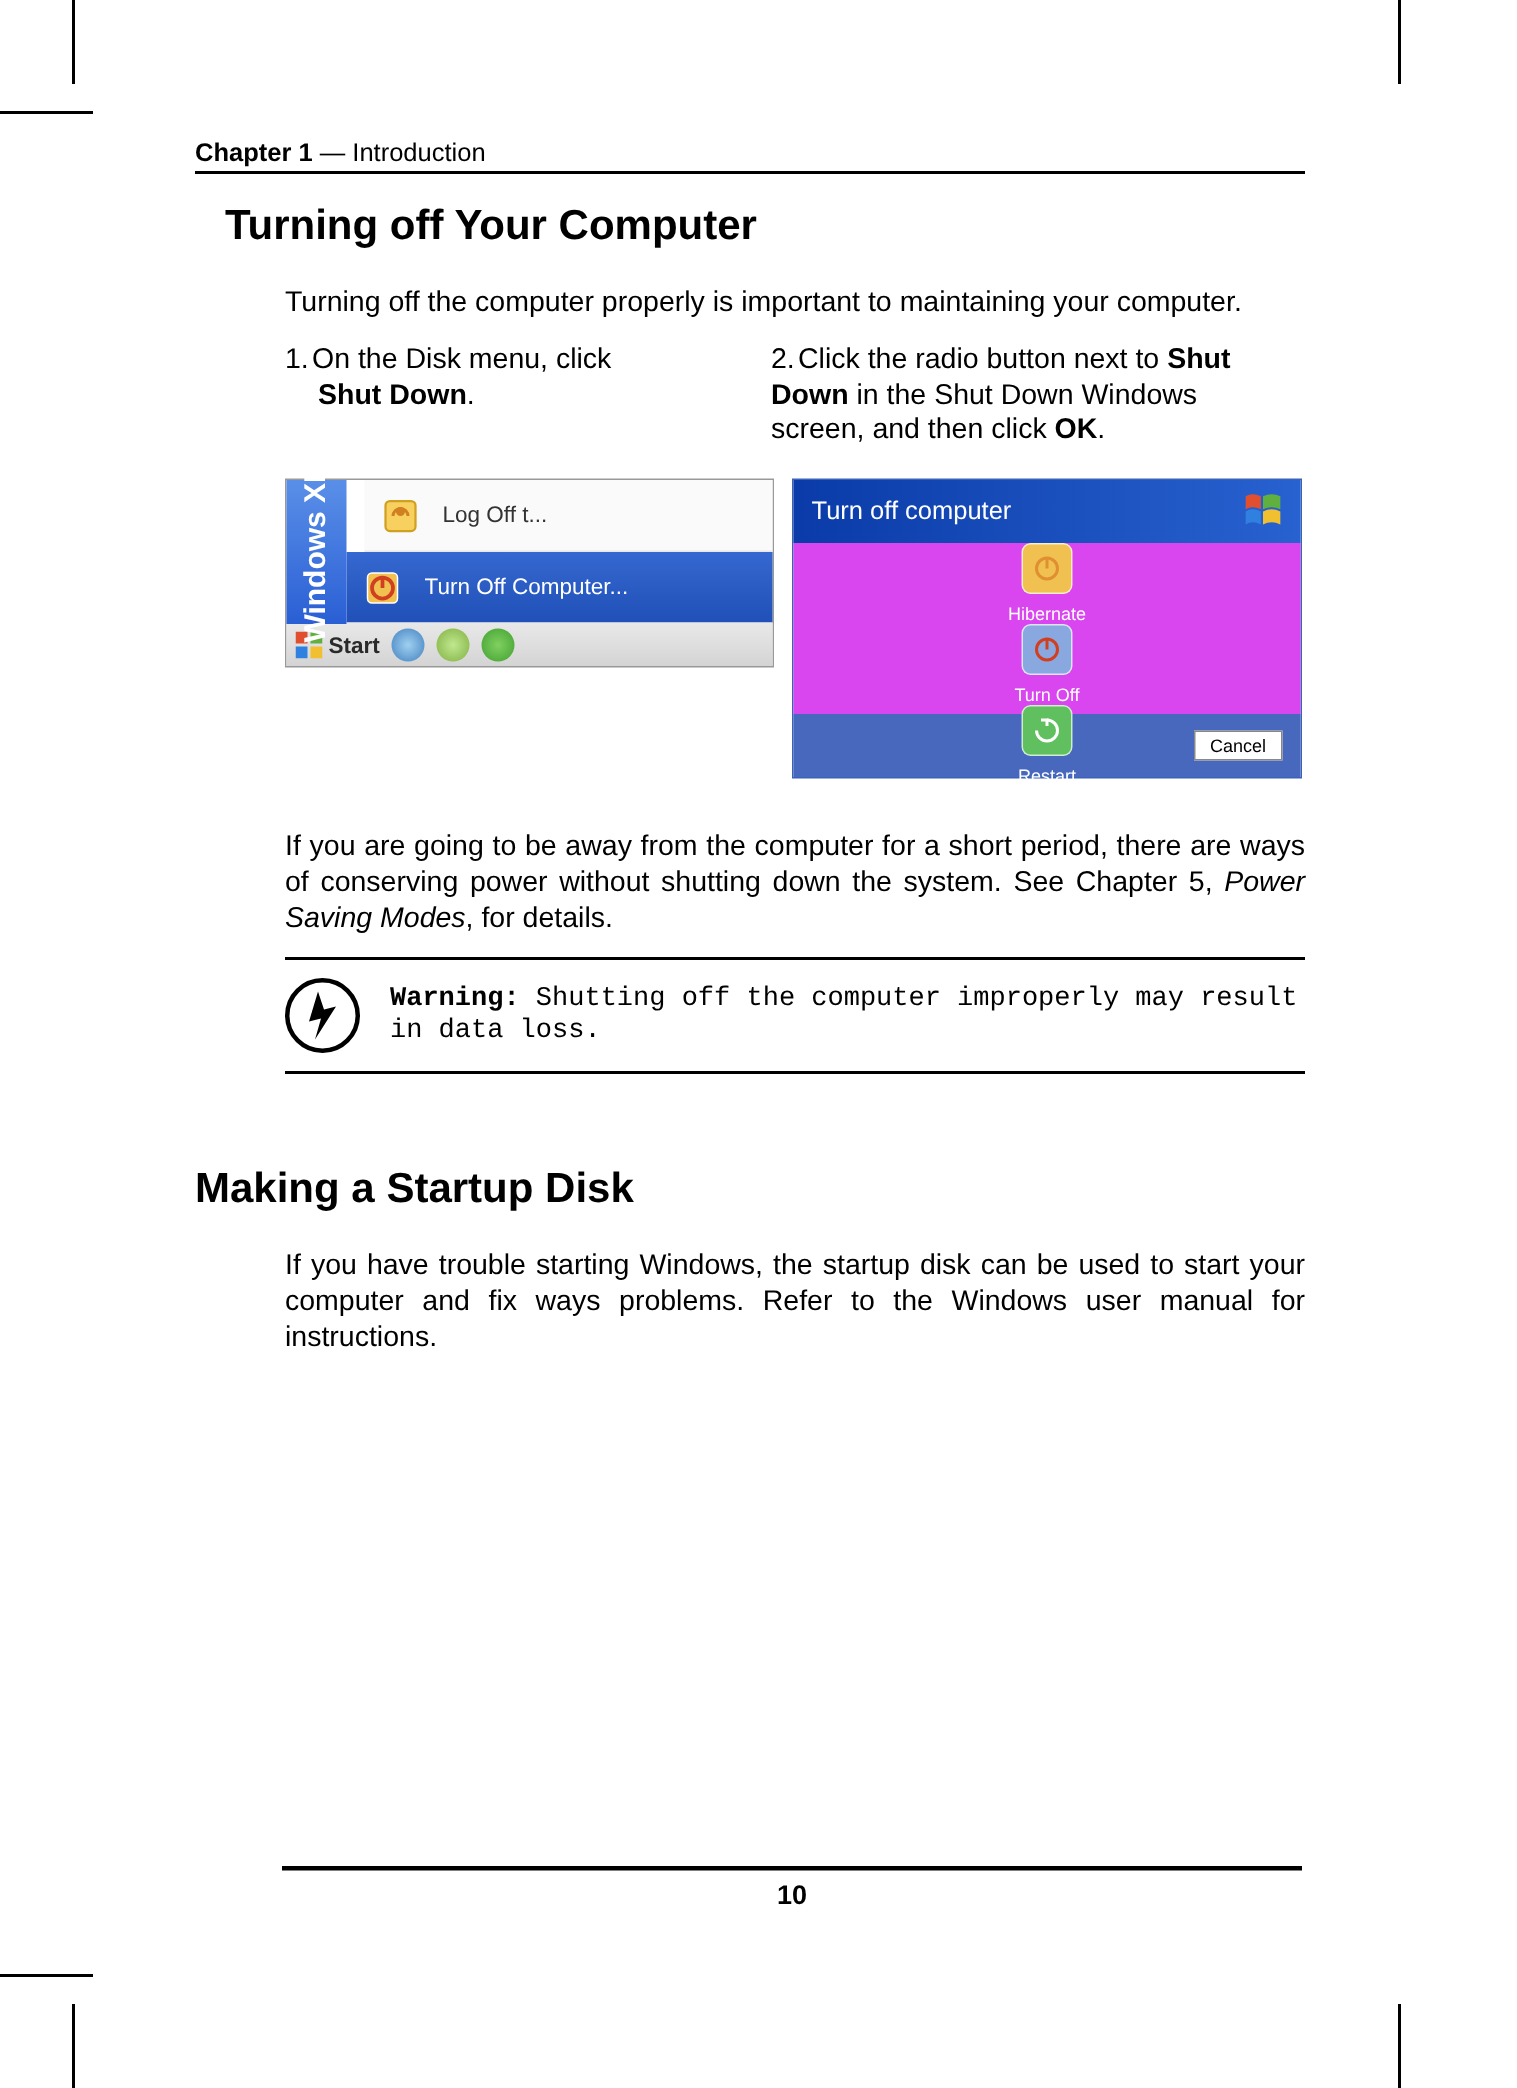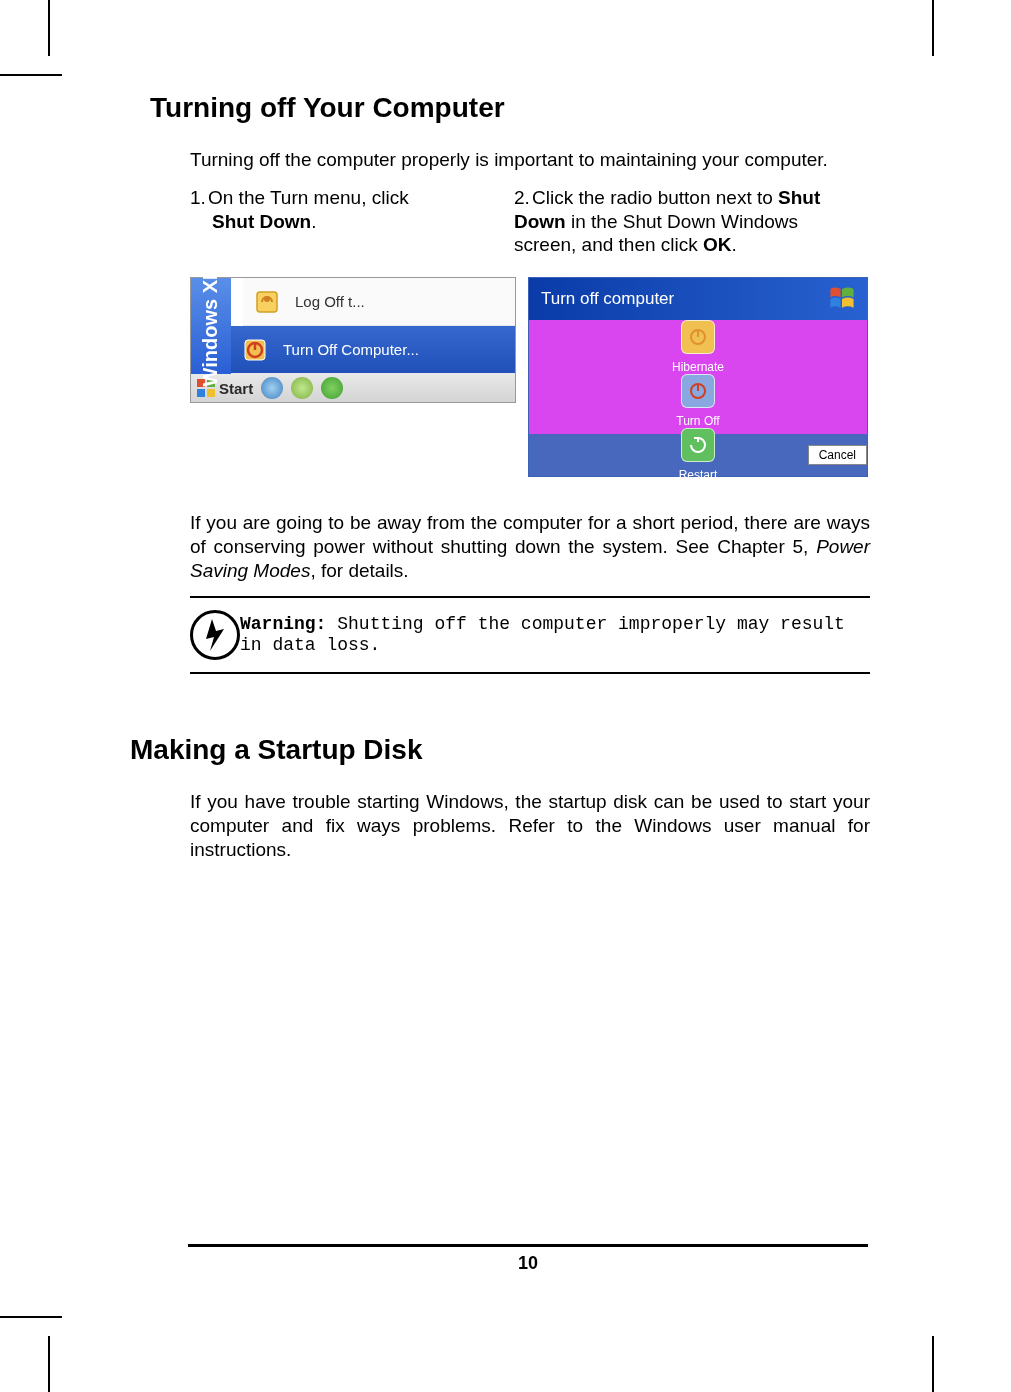--- a/index.html
+++ b/index.html
@@ -170,38 +170,40 @@
       display: flex;
       align-items: center;
       justify-content: center;
     }
     .tod-footer {
       height: 42px;
       background: #4768bd;
       display: flex;
       align-items: center;
       justify-content: flex-end;
+      padding-right: 12px;
     }
     .tod-cancel {
       background: #fff;
       border: 1px solid #888;
       font-size: 12px;
       padding: 2px 10px;
       color: #000;
     }
 
     .italic { font-style: italic; }
 
     .warning-box {
       margin-left: 60px;
       border-top: 2px solid #000;
       border-bottom: 2.5px solid #000;
       padding: 12px 0;
       display: flex;
       align-items: center;
+      gap: 20px;
       margin-bottom: 60px;
     }
     .warn-icon {
       width: 50px;
       height: 50px;
       border: 3px solid #000;
       border-radius: 50%;
       display: flex;
       align-items: center;
       justify-content: center;
@@ -231,28 +233,31 @@
 <body>
 
 <div class="crop-mark crop-tl-h"></div>
 <div class="crop-mark crop-tl-v"></div>
 <div class="crop-mark crop-tr-v"></div>
 <div class="crop-mark crop-bl-h"></div>
 <div class="crop-mark crop-bl-v"></div>
 <div class="crop-mark crop-br-v"></div>
 
 <div class="page">
+  <div class="header-line">
+    <b>Chapter 1</b><span> — </span><span>Introduction</span>
+  </div>
 
   <div class="h2">Turning off Your Computer</div>
 
   <div class="body-text">Turning off the computer properly is important to maintaining your computer.</div>
 
   <div class="steps">
     <div class="step step1">
-      <span class="num">1.</span><span>On the Turn menu, click</span>
+      <span class="num">1.</span><span>On the Disk menu, click</span>
       <div class="indent"><b>Shut Down</b><span>.</span></div>
     </div>
     <div class="step step2">
       <span class="num">2.</span><span>Click the radio button next to </span><b>Shut Down</b><span> in the Shut Down Windows screen, and then click </span><b>OK</b><span>.</span>
     </div>
   </div>
 
   <div class="images-row">
 
     <div class="start-menu">

